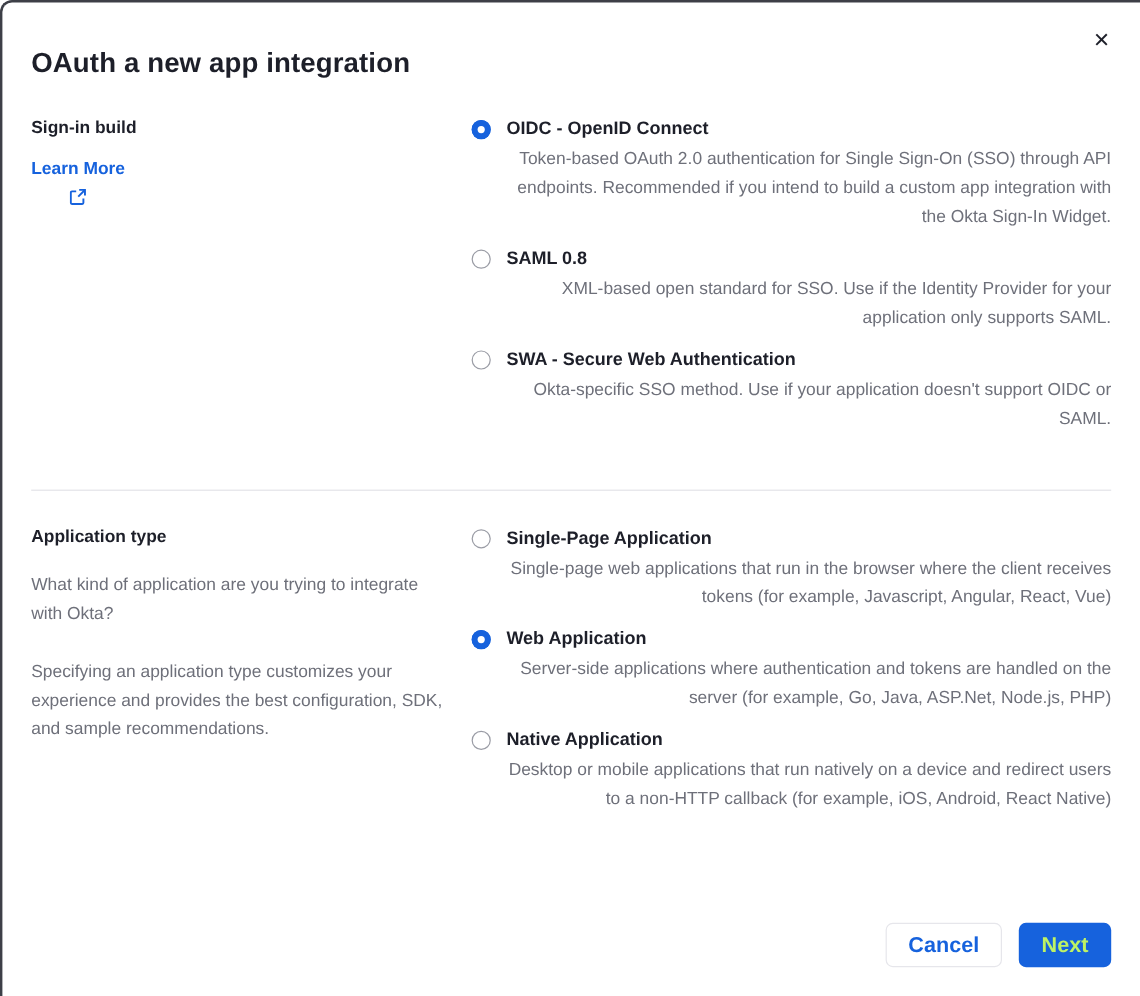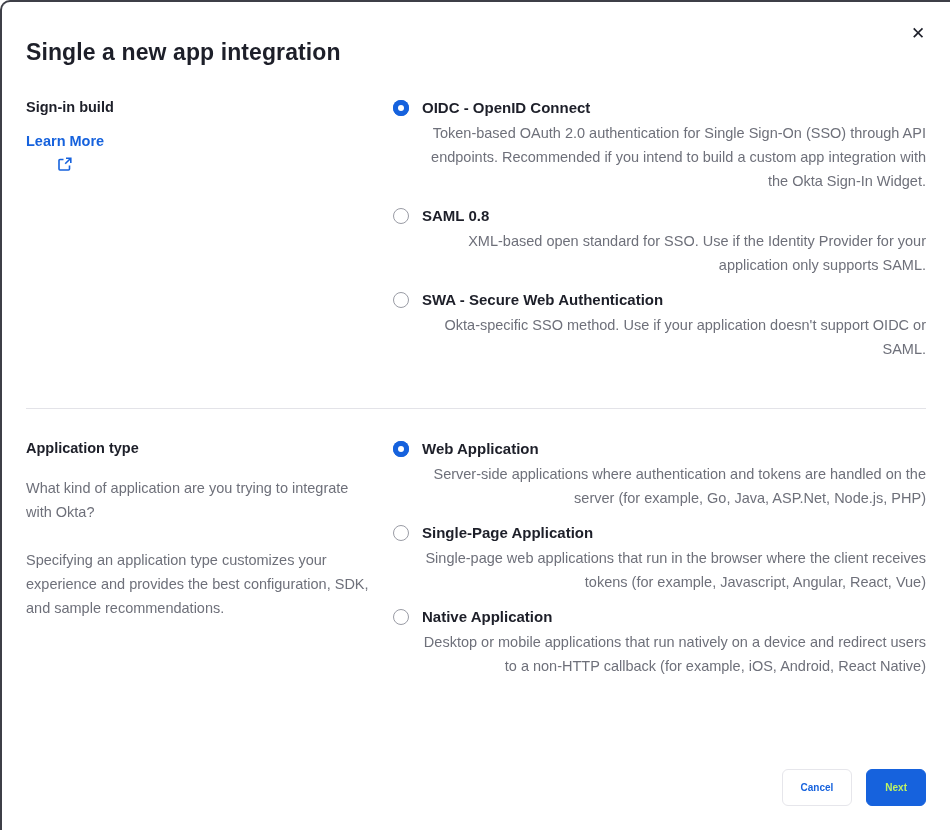--- a/index.html
+++ b/index.html
@@ -123,21 +123,21 @@
   .divider-section { margin-top: 29px; }
   .footer {
     position: absolute;
     right: 24px; bottom: 24px;
     display: flex;
     gap: 14px;
   }
   .btn {
     height: 37px;
     border-radius: 6px;
-    font-size: 10px;
+    font-size: 18px;
     font-weight: 700;
     font-family: "Liberation Sans", sans-serif;
     cursor: pointer;
     padding: 0 18px;
   }
   .btn-cancel {
     background: #ffffff;
     border: 1px solid #e6e6eb;
     color: #1662dd;
   }
@@ -148,21 +148,21 @@
   }
   .ext-icon svg { display: block; }
 </style>
 </head>
 <body>
 
 <div class="modal">
 
   <button class="close-btn">✕</button>
 
-  <h1 class="title">Single a new app integration</h1>
+  <h1 class="title">OAuth a new app integration</h1>
 
   <div class="section">
     <div class="section-left">
       <div class="section-label">Sign-in build</div>
       <a class="learn-more" href="#">
         <span>Learn More</span>
         <span class="ext-icon">
           <svg width="14" height="14" viewBox="0 0 14 14" fill="none">
             <path d="M11.5 8.5 V12 a1 1 0 0 1 -1 1 H2 a1 1 0 0 1 -1 -1 V3.5 a1 1 0 0 1 1 -1 H5.5" stroke="#1662dd" stroke-width="1.6" fill="none"></path>
             <path d="M8 1.2 H12.8 V6" stroke="#1662dd" stroke-width="1.6" fill="none"></path>
@@ -204,32 +204,32 @@
 
   <div class="section divider-section">
     <div class="section-left">
       <div class="section-label">Application type</div>
       <p class="left-desc">What kind of application are you trying to integrate with Okta?</p>
       <p class="left-desc">Specifying an application type customizes your experience and provides the best configuration, SDK, and sample recommendations.</p>
     </div>
 
     <div class="section-right">
       <div class="option">
+        <span class="radio"></span>
+        <div class="option-text">
+          <div class="option-label">Single-Page Application</div>
+          <div class="option-desc">Single-page web applications that run in the browser where the client receives tokens (for example, Javascript, Angular, React, Vue)</div>
+        </div>
+      </div>
+
+      <div class="option">
         <span class="radio checked"></span>
         <div class="option-text">
           <div class="option-label">Web Application</div>
           <div class="option-desc">Server-side applications where authentication and tokens are handled on the server (for example, Go, Java, ASP.Net, Node.js, PHP)</div>
-        </div>
-      </div>
-
-      <div class="option">
-        <span class="radio"></span>
-        <div class="option-text">
-          <div class="option-label">Single-Page Application</div>
-          <div class="option-desc">Single-page web applications that run in the browser where the client receives tokens (for example, Javascript, Angular, React, Vue)</div>
         </div>
       </div>
 
       <div class="option">
         <span class="radio"></span>
         <div class="option-text">
           <div class="option-label">Native Application</div>
           <div class="option-desc">Desktop or mobile applications that run natively on a device and redirect users to a non-HTTP callback (for example, iOS, Android, React Native)</div>
         </div>
       </div>

